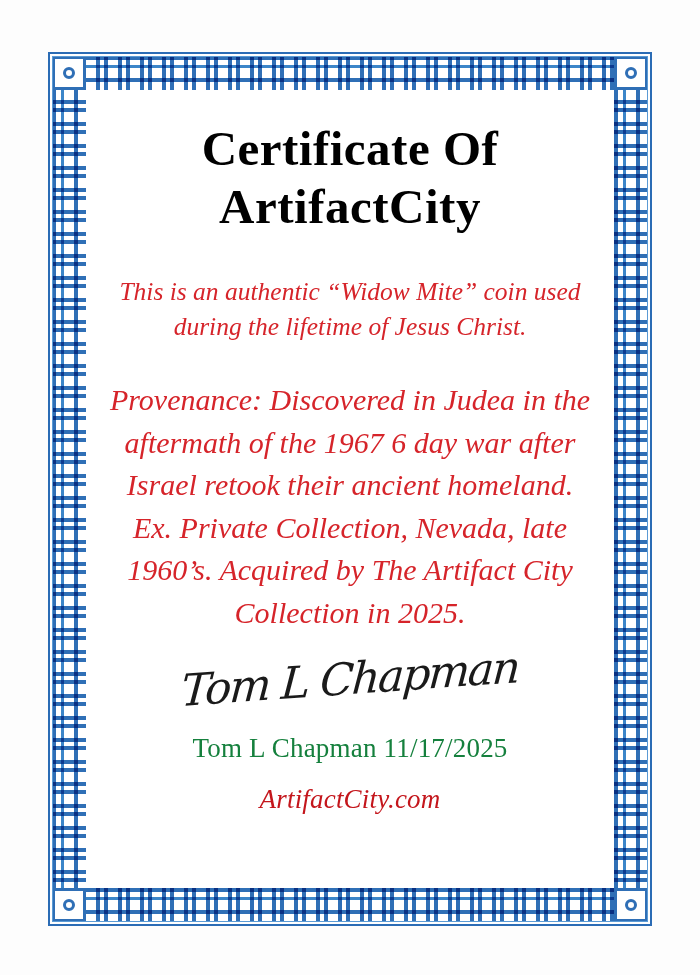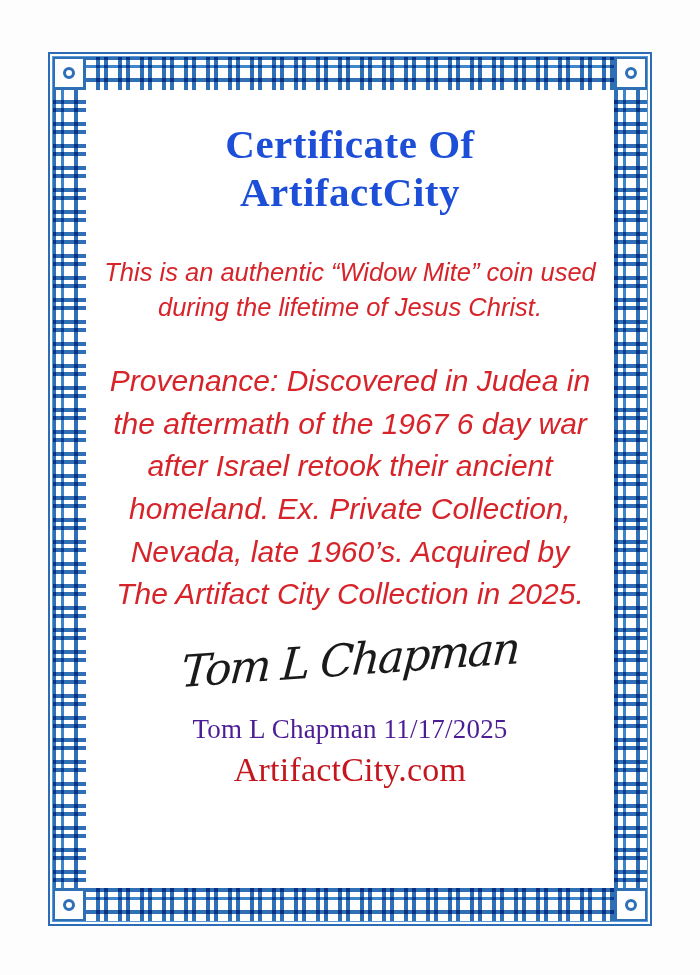--- a/index.html
+++ b/index.html
@@ -121,30 +121,30 @@
     height: 786px;
     box-sizing: border-box;
     padding: 10px 12px;
     text-align: center;
     color: #c81a1a;
   }
 
   .title {
     font-family: "Liberation Serif", serif;
     font-weight: bold;
-    font-size: 41px;
+    font-size: 49px;
     line-height: 1.18;
     letter-spacing: 0.5px;
-    color: #1d4ed8;
+    color: #000000;
     margin: 14px 0 0 0;
   }
   .title .line2 { display: block; }
 
   .para {
-    font-family: Liberation Sans, sans-serif;
+    font-family: Liberation Serif, serif;
     font-style: italic;
     font-size: 25.5px;
     line-height: 1.40;
     color: #d6242a;
     margin: 0;
   }
   .para-1 { margin-top: 38px; }
   .para-2 { margin-top: 34px; font-size: 30px; line-height: 1.42; }
 
   .signature-wrap {
@@ -159,30 +159,31 @@
     color: #1a1a1a;
     transform: rotate(-4deg) skewX(-8deg);
     display: inline-block;
     letter-spacing: -2px;
     line-height: 1;
   }
 
   .signer {
     font-family: "Liberation Serif", serif;
     font-size: 27px;
-    color: #4c1d95;
+    color: #15803d;
     margin-top: 2px;
     letter-spacing: 0.2px;
   }
   .website {
     font-family: "Liberation Serif", serif;
-    font-size: 34px;
+    font-size: 27px;
     color: #c4161c;
-    margin-top: 6px;
+    margin-top: 20px;
     letter-spacing: 0.2px;
+    font-style: italic;
   }
 </style>
 </head>
 <body>
 
 <div class="page">
 
   <div class="border-frame"></div>
 
   <div class="key-band key-h key-top"></div>

